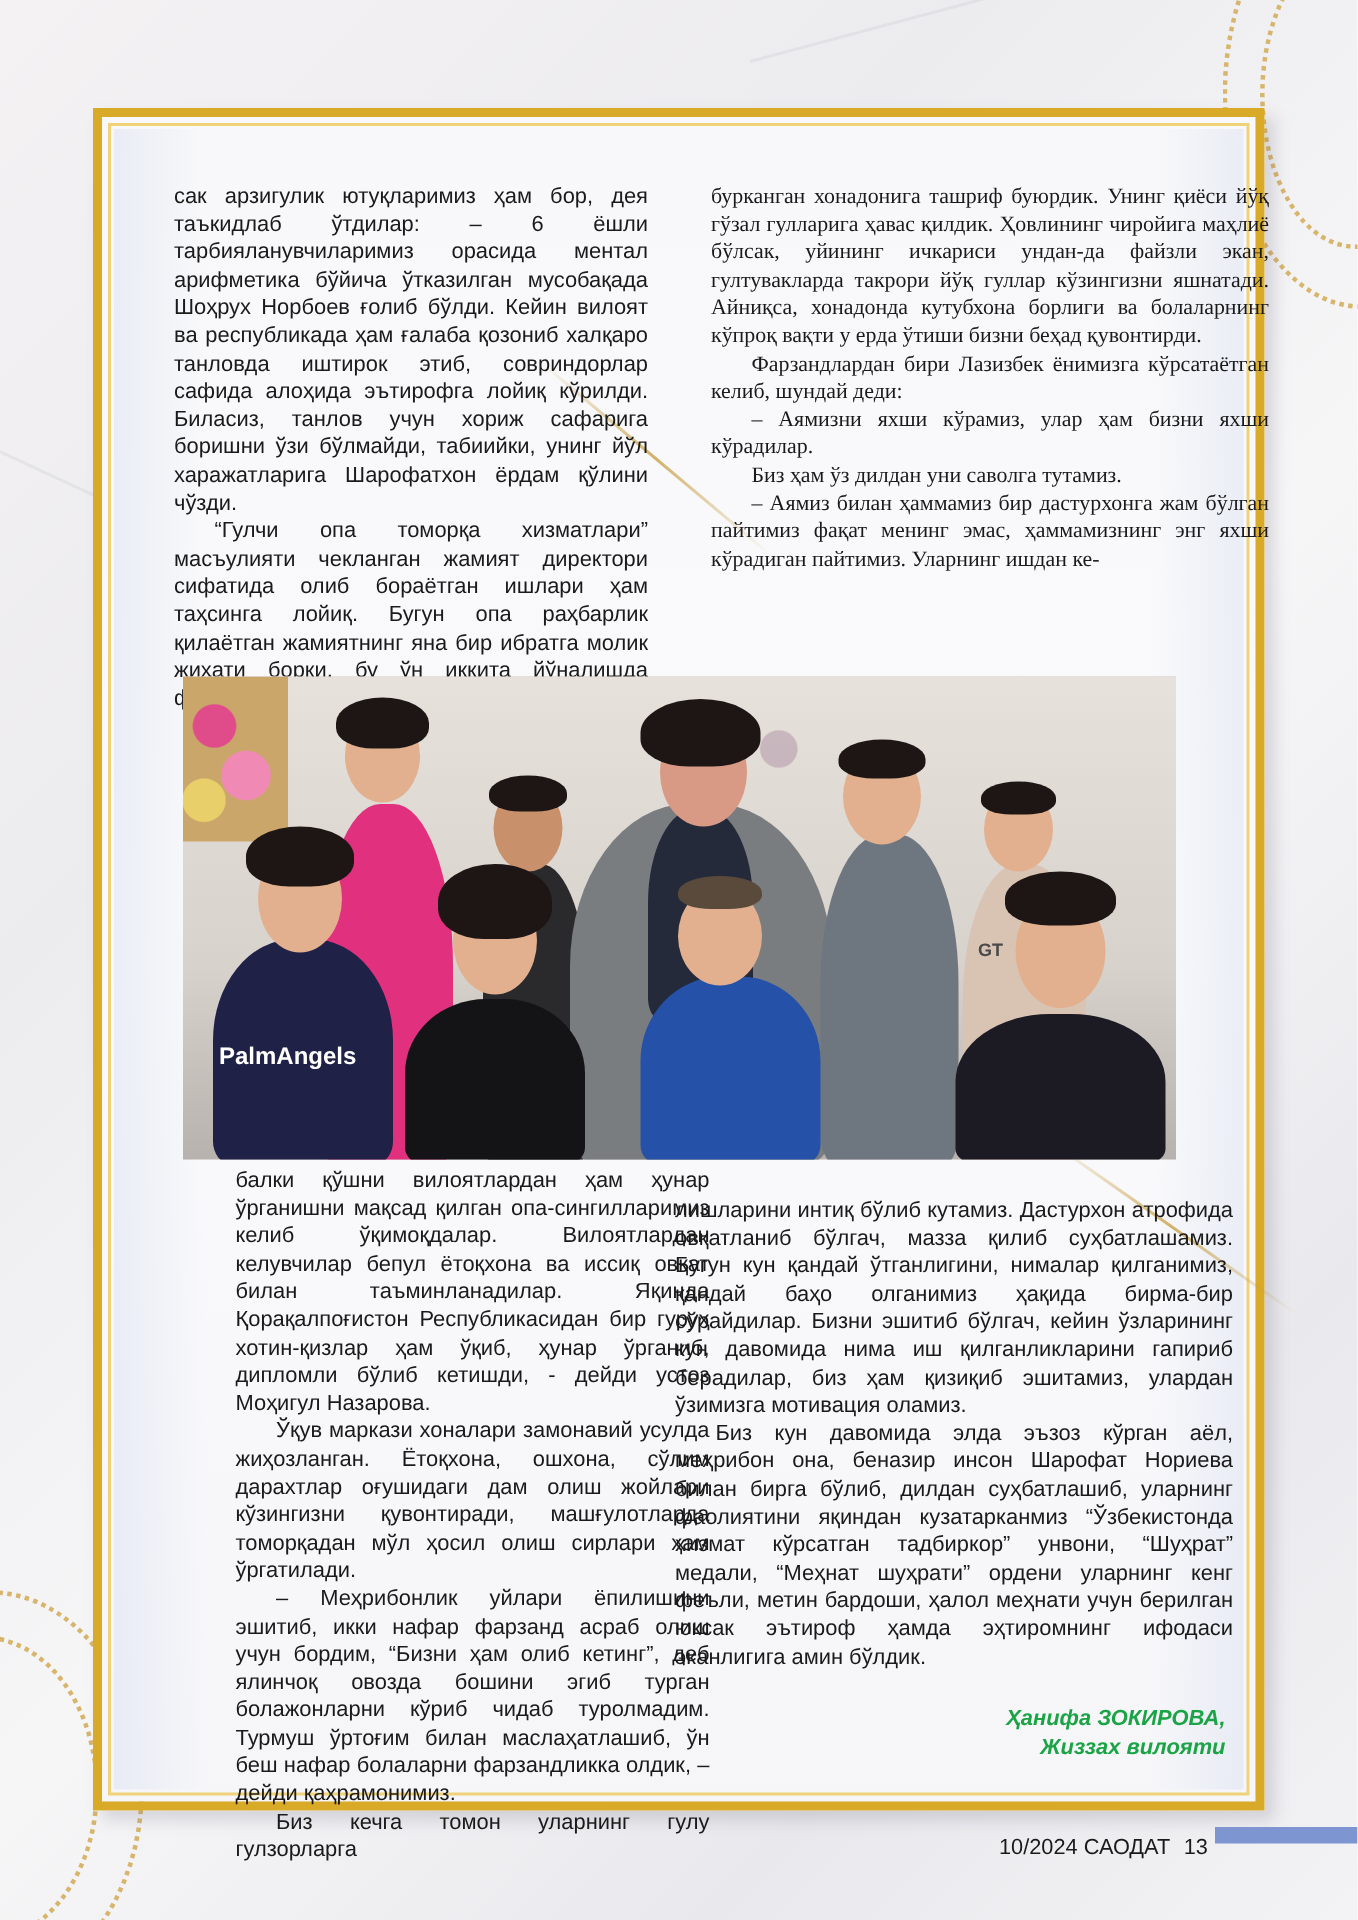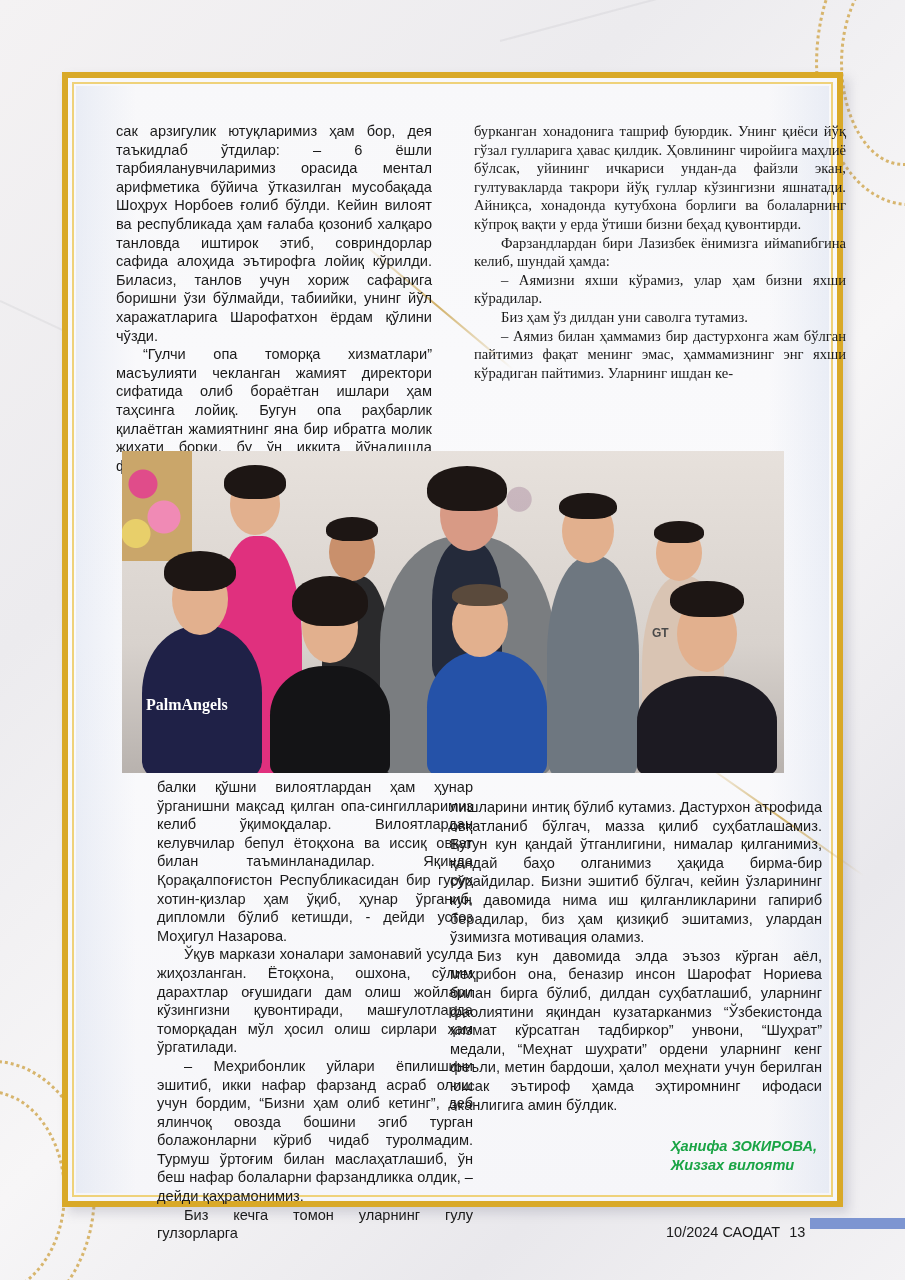--- a/index.html
+++ b/index.html
@@ -62,21 +62,21 @@
   .head { position:absolute; border-radius:50%; background:#e2b08e; }
   .hair { position:absolute; border-radius:50% 50% 40% 40%; background:#1d1614; }
   .footer {
     position:absolute; left:666px; top:1224px; font-size:14.5px; color:#1a1a1a; z-index:2; white-space:nowrap;
   }
   .footer .num { margin-left:9px; }
   .footer-bar {
     position:absolute; left:810px; top:1218px; width:95px; height:11px; background:#7d95d1;
   }
   .signature {
-    position:absolute; right:88px; top:1137px; z-index:2;
+    position:absolute; right:88px; top:1137px; text-align:right; z-index:2;
     color:#1aa445; font-style:italic; font-weight:bold; font-size:14.6px; line-height:18.8px;
   }
   .diag-line {
     position:absolute; height:2px; background:linear-gradient(90deg, rgba(210,170,80,0), rgba(200,160,70,0.8), rgba(210,170,80,0));
     transform-origin:left center; z-index:1;
   }
 </style>
 </head>
 <body>
 
@@ -93,21 +93,21 @@
 <div class="diag-line" style="left:700px;top:760px;width:200px;transform:rotate(35deg);"></div>
 
 <div class="col col-tl">
   <p>сак арзигулик ютуқларимиз ҳам бор, дея таъкидлаб ўтдилар: – 6 ёшли тарбияланувчиларимиз орасида ментал арифметика бўйича ўтказилган мусобақада Шоҳрух Норбоев ғолиб бўлди. Кейин вилоят ва республикада ҳам ғалаба қозониб халқаро танловда иштирок этиб, совриндорлар сафида алоҳида эътирофга лойиқ кўрилди. Биласиз, танлов учун хориж сафарига боришни ўзи бўлмайди, табиийки, унинг йўл харажатларига Шарофатхон ёрдам қўлини чўзди.</p>
   <p class="ind">“Гулчи опа томорқа хизматлари” масъулияти чекланган жамият директори сифатида олиб бораётган ишлари ҳам таҳсинга лойиқ. Бугун опа раҳбарлик қилаётган жамиятнинг яна бир ибратга молик жиҳати борки, бу ўн иккита йўналишда фаолият кўрсатаётган ўқув марказидир.</p>
   <p class="ind">– Ўқув марказимизга нафақат Жиззахдан,</p>
 </div>
 
 <div class="col col-tr">
   <p>бурканган хонадонига ташриф буюрдик. Унинг қиёси йўқ гўзал гулларига ҳавас қилдик. Ҳовлининг чиройига маҳлиё бўлсак, уйининг ичкариси ундан-да файзли экан, гултувакларда такрори йўқ гуллар кўзингизни яшнатади.  Айниқса, хонадонда кутубхона борлиги ва болаларнинг кўпроқ вақти у ерда ўтиши бизни беҳад қувонтирди.</p>
-  <p class="ind">Фарзандлардан бири Лазизбек ёнимизга иймаnибгина келиб, шундай ҳамда:</p>
+  <p class="ind">Фарзандлардан бири Лазизбек ёнимизга кўрсатаётган келиб, шундай деди:</p>
   <p class="ind">– Аямизни яхши кўрамиз, улар ҳам бизни яхши кўрадилар.</p>
   <p class="ind">Биз ҳам ўз дилдан уни саволга тутамиз.</p>
   <p class="ind">–  Аямиз билан ҳаммамиз бир дастурхонга жам бўлган пайтимиз фақат менинг эмас, ҳаммамизнинг энг яхши кўрадиган пайтимиз. Уларнинг ишдан ке-</p>
 </div>
 
 <div class="photo" title="Group photo: a woman seated in the center surrounded by nine children in a decorated room">
   <div class="wall"></div>
   <div class="flowers"></div>
 
   <div class="person" style="left:92px;top:85px;width:88px;height:240px;background:#e0307e;"></div>
@@ -127,21 +127,21 @@
   <div class="head" style="left:440px;top:48px;width:52px;height:64px;"></div>
   <div class="hair" style="left:437px;top:42px;width:58px;height:26px;"></div>
 
   <div class="person" style="left:520px;top:125px;width:82px;height:200px;background:#d9c4b3;"></div>
   <div class="head" style="left:534px;top:74px;width:46px;height:56px;"></div>
   <div class="hair" style="left:532px;top:70px;width:50px;height:22px;"></div>
 
   <div class="person" style="left:20px;top:175px;width:120px;height:150px;background:#1f2147;"></div>
   <div class="head" style="left:50px;top:112px;width:56px;height:72px;"></div>
   <div class="hair" style="left:42px;top:100px;width:72px;height:40px;"></div>
-  <div style="position:absolute;left:24px;top:245px;color:#fff;font-size:16px;font-family:Liberation Serif, serif;font-weight:bold;text-align:center;">PalmAngels</div>
+  <div style="position:absolute;left:24px;top:245px;color:#fff;font-size:16px;font-family:Liberation Sans, sans-serif;font-weight:bold;text-align:center;">PalmAngels</div>
 
   <div class="person" style="left:148px;top:215px;width:120px;height:110px;background:#141416;"></div>
   <div class="head" style="left:180px;top:140px;width:56px;height:72px;"></div>
   <div class="hair" style="left:170px;top:125px;width:76px;height:50px;"></div>
 
   <div class="person" style="left:305px;top:200px;width:120px;height:125px;background:#2552a8;"></div>
   <div class="head" style="left:330px;top:140px;width:56px;height:66px;"></div>
   <div class="hair" style="left:330px;top:133px;width:56px;height:22px;background:#5a4a3c;"></div>
 
   <div class="person" style="left:515px;top:225px;width:140px;height:100px;background:#1c1a22;"></div>

